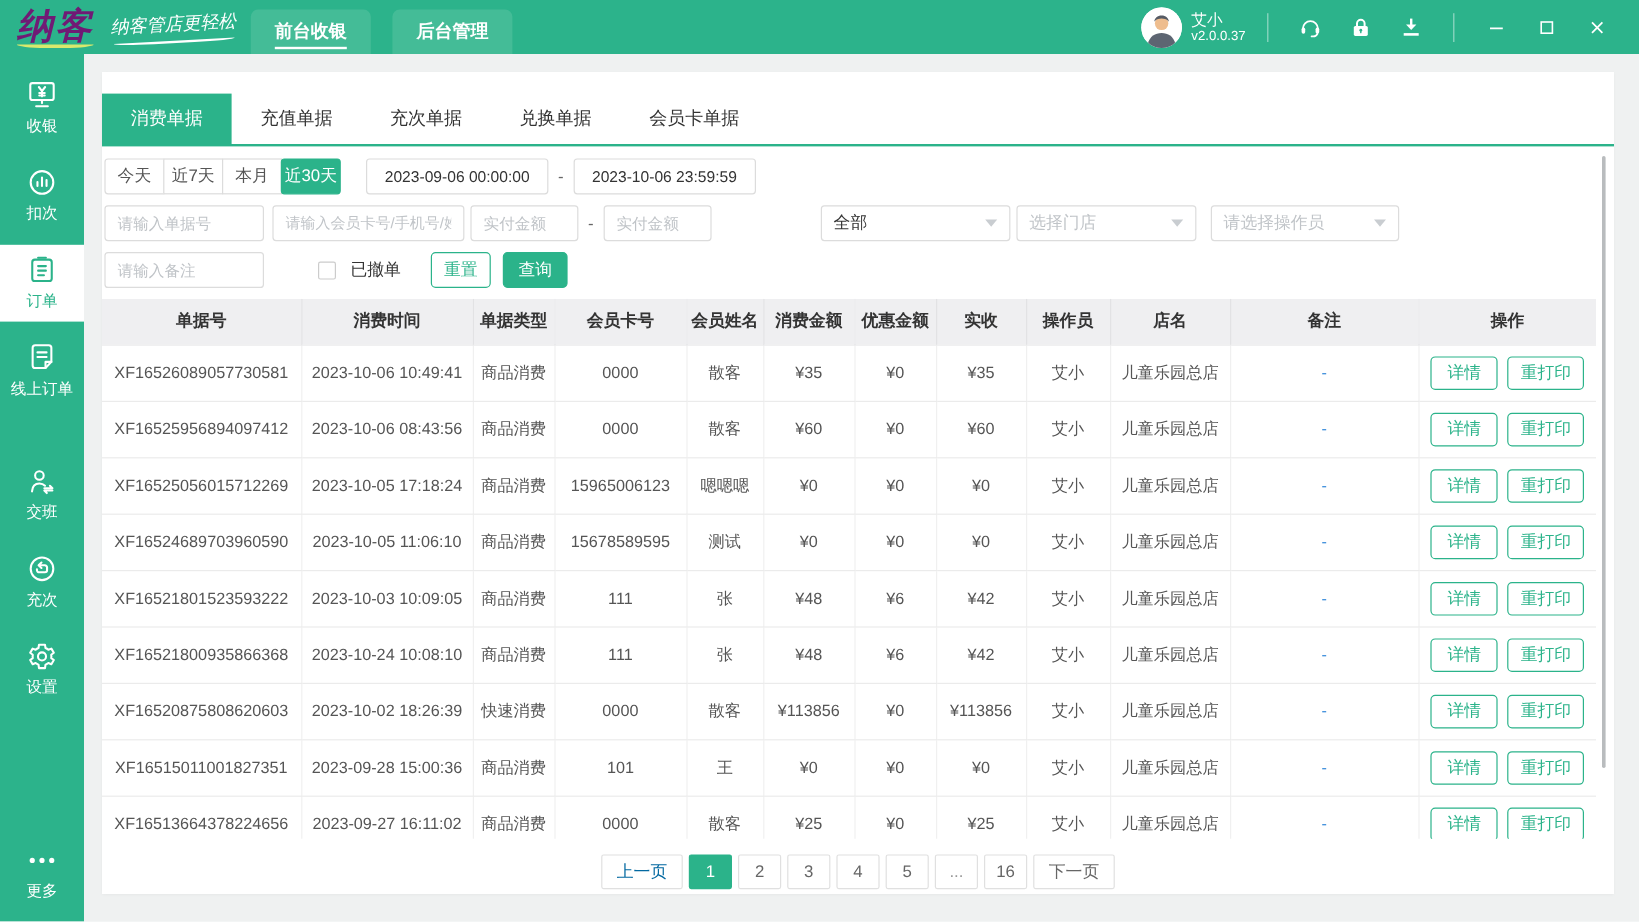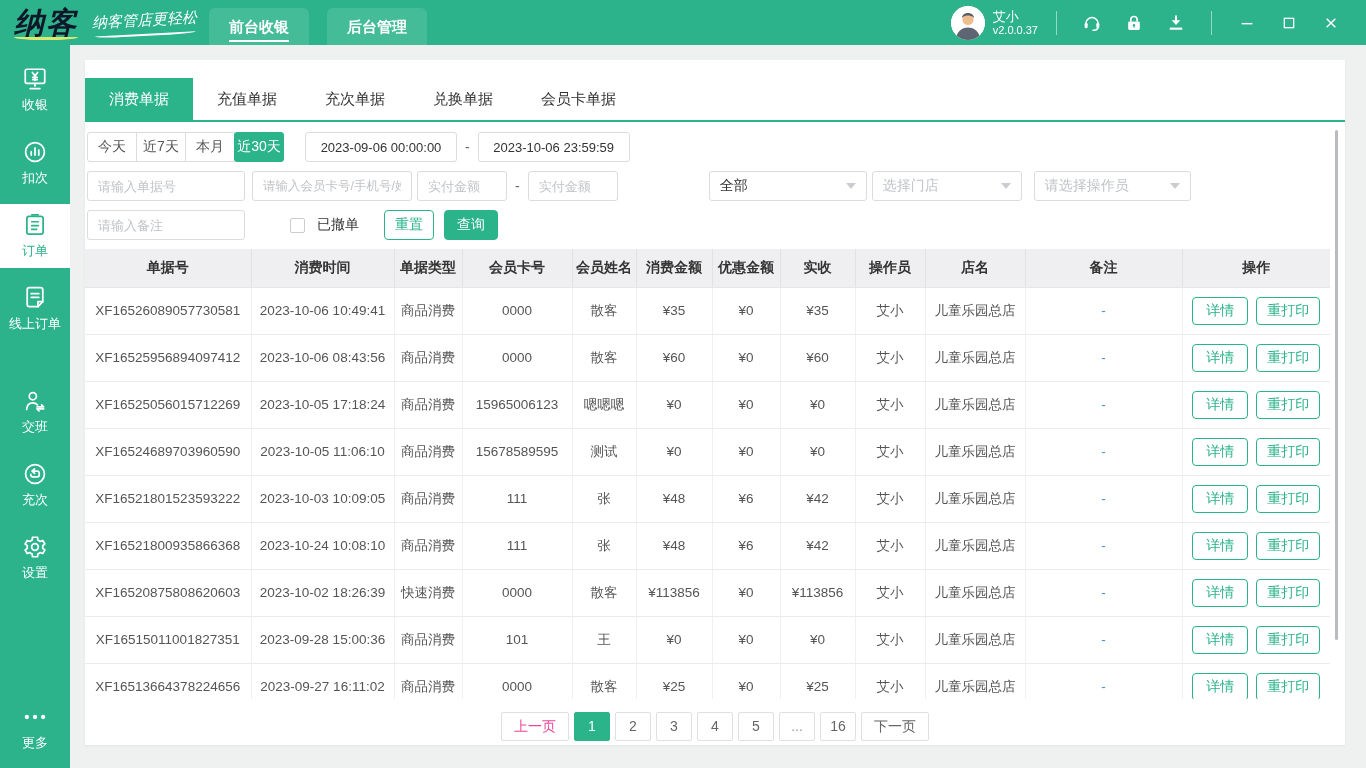--- a/index.html
+++ b/index.html
@@ -5,21 +5,21 @@
   * { box-sizing: border-box; }
   html,body { margin:0; padding:0; }
   body {
     width:1366px; height:768px; overflow:hidden; position:relative;
     font-family:"Liberation Sans","DejaVu Sans",sans-serif;
     background:#eff1f1; color:#333;
   }
   
   .topbar { position:absolute; top:0; left:0; right:0; height:45px; background:#2cb38b; display:flex; align-items:flex-end; z-index:10; }
   .logo-wrap { display:flex; align-items:center; height:45px; padding-left:14px; }
-  .logo { font-size:30px; font-weight:bold; font-style:italic; color:#0f172a; letter-spacing:2px; position:relative; line-height:45px; }
+  .logo { font-size:30px; font-weight:bold; font-style:italic; color:#701a75; letter-spacing:2px; position:relative; line-height:45px; }
   .logo::after { content:""; position:absolute; left:0; bottom:5px; width:100%; height:3px; background:#d8e96d; border-radius:0 0 100% 100%/0 0 8px 8px; }
   .slogan { color:#fff; font-size:15px; font-style:italic; margin-left:14px; margin-top:-4px;
     font-family:"DejaVu Serif","Liberation Serif",serif; transform:rotate(-3deg); position:relative; }
   .slogan::after { content:""; position:absolute; left:2px; bottom:-6px; width:96%; height:2px; background:#fff; border-radius:0 0 100% 100%/0 0 6px 6px; }
   .top-nav { display:flex; gap:18px; margin-left:12px; height:37px; }
   .top-tab { background:#44bc97; color:#fff; font-weight:bold; font-size:15px; padding:0 20px; border-radius:6px 6px 0 0; line-height:37px; cursor:pointer; }
   .top-tab .tab-label { display:inline-block; line-height:normal; padding-bottom:3px; border-bottom:2px solid transparent; }
   .top-tab.active .tab-label { border-bottom-color:#fff; }
   .topbar-right { margin-left:auto; display:flex; align-items:center; height:45px; padding-right:14px; }
   .avatar { width:34px; height:34px; border-radius:50%; overflow:hidden; background:#fff; flex:none; cursor:pointer; }
@@ -49,21 +49,21 @@
   .filters { padding:10px 0 0 2px; }
   .frow { display:flex; align-items:center; margin-bottom:9px; height:30px; }
   .range-btn { width:50px; height:30px; border:1px solid #dcdcdc; background:#fff; color:#555; font-size:14px; margin-left:-1px; cursor:pointer; font-family:inherit; padding:0; }
   .range-btn:first-child { margin-left:0; border-radius:3px 0 0 3px; }
   .range-btn.active { background:#2bb38a; border-color:#2bb38a; color:#fff; border-radius:3px; }
   .inp { height:30px; border:1px solid #dcdcdc; border-radius:3px; padding:0 10px; font-size:13px; color:#333; font-family:inherit; background:#fff; outline:none; }
   .inp::placeholder { color:#c0c4c8; }
   .date-inp { width:152px; text-align:center; padding:0 2px; }
   .date-inp.first { margin-left:21px; }
   .dash { margin:0 8px; color:#666; font-size:14px; }
-  .w-orderno { width:158px; margin-right:7px; }
+  .w-orderno { width:133px; margin-right:7px; }
   .w-member { width:160px; margin-right:5px; font-size:12.5px; }
   .w-amt { width:90px; }
   .gap-big { margin-right:91px; }
   .select { height:30px; border:1px solid #dcdcdc; border-radius:3px; background:#fff; display:flex; align-items:center; justify-content:space-between; padding:0 10px; font-size:14px; color:#333; cursor:pointer; }
   .select.placeholder { color:#c0c4c8; }
   .caret { width:0; height:0; border-left:5px solid transparent; border-right:5px solid transparent; border-top:6px solid #c9cdd1; flex:none; margin-left:6px; }
   .sel-type { width:158px; margin-right:5px; }
   .sel-store { width:150px; margin-right:12px; }
   .sel-operator { width:157px; }
   .cbx { width:15px; height:15px; border:1px solid #ccc; border-radius:2px; background:#fff; margin-left:38px; cursor:pointer; flex:none; }
@@ -79,21 +79,21 @@
   tbody td:last-child { border-right:none; }
   td.remark { color:#3d8edb; }
   .btn-detail, .btn-reprint { height:28px; border:1px solid #2bb38a; color:#2bb38a; background:#fff; border-radius:4px; font-size:14px; cursor:pointer; font-family:inherit; padding:0 10px; }
   .btn-detail { width:56px; }
   .btn-reprint { width:64px; margin-left:8px; }
   
   .scroll-thumb { position:absolute; right:7px; top:70px; width:3px; height:510px; background:#b9bcbe; border-radius:2px; cursor:pointer; }
   .pagination { position:absolute; left:0; right:0; bottom:4px; display:flex; justify-content:center; gap:5px; }
   .page-btn { min-width:36px; height:29px; line-height:27px; text-align:center; border:1px solid #e0e0e0; border-radius:2px; background:#fff; color:#666; font-size:14px; padding:0 6px; cursor:pointer; }
   .page-btn.pager { padding:0 12px; }
-  .page-btn.disabled { color:#ec4899; cursor:default; }
+  .page-btn.disabled { color:#0369a1; cursor:default; }
   .page-btn.active { background:#2bb38a; border-color:#2bb38a; color:#fff; }
   .page-btn.ellipsis { color:#999; }
 </style>
 </head>
 <body>
 
 <div class="app">
 
   <header class="topbar">
     <div class="logo-wrap">

